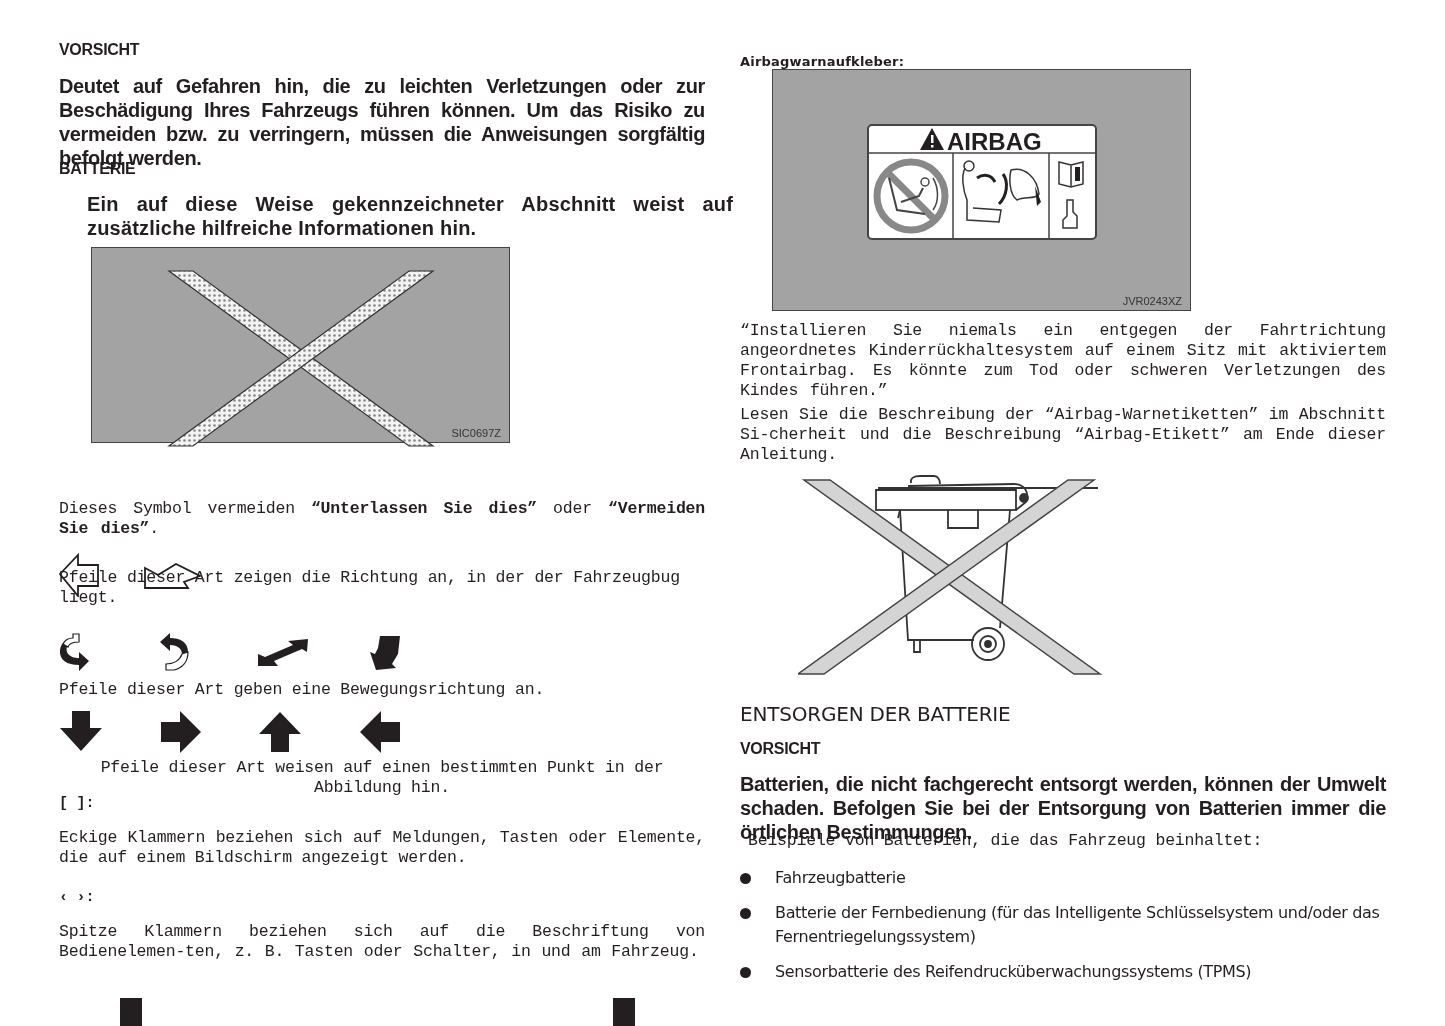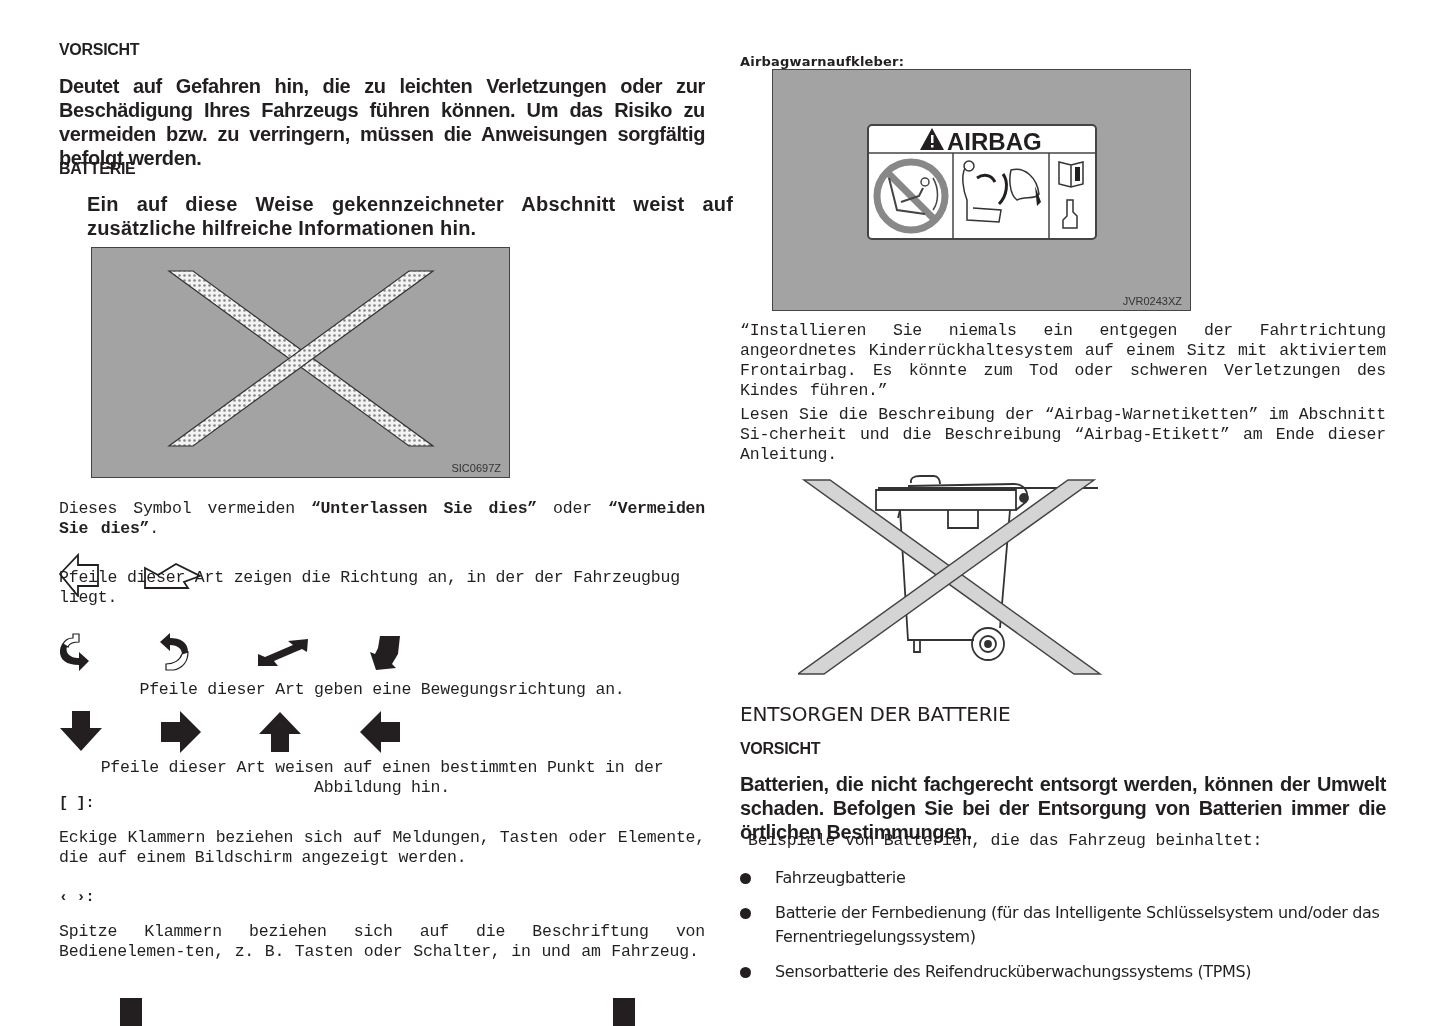--- a/index.html
+++ b/index.html
@@ -19,21 +19,21 @@
   .tab-mark { position: absolute; top: 998px; width: 22px; height: 28px; background: #231f20; }
 </style>
 </head>
 <body>
 
 <div class="abs col-l h-small" style="top:41px;">VORSICHT</div>
 <div class="abs col-l bold-p" style="top:74px;">Deutet auf Gefahren hin, die zu leichten Verletzungen oder zur Beschädigung Ihres Fahrzeugs führen können. Um das Risiko zu vermeiden bzw. zu verringern, müssen die Anweisungen sorgfältig befolgt werden.</div>
 <div class="abs col-l h-small" style="top:160px;">BATTERIE</div>
 <div class="abs col-l bold-p" style="top:192px; letter-spacing:0.2px;margin-left:28px;">Ein auf diese Weise gekennzeichneter Abschnitt weist auf zusätzliche hilfreiche Informationen hin.</div>
 
-<div class="abs fig" style="left:59px; top:247px; width:419px; height:231px;">
+<div class="abs fig" style="left:59px; top:247px; width:419px; height:196px;">
   <svg width="416" height="239" viewBox="0 0 416 239" style="position:absolute; left:0; top:0;">
     <defs>
       <pattern id="dots" width="5" height="5" patternUnits="userSpaceOnUse">
         <rect width="5" height="5" fill="#f3f3f3"></rect>
         <circle cx="2.5" cy="2.5" r="1.3" fill="#888"></circle>
       </pattern>
     </defs>
     <polygon points="77,23 101,23 341,198 317,198" fill="url(#dots)" stroke="#333" stroke-width="1.2"></polygon>
     <polygon points="317,23 341,23 101,198 77,198" fill="url(#dots)" stroke="#333" stroke-width="1.2"></polygon>
   </svg>
@@ -59,21 +59,21 @@
 <svg class="abs" style="left:158px; top:632px;" width="32" height="40" viewBox="0 0 32 40">
   <path d="M2,10 L12,1 L12,6 C22,6 30,10 30,20 L24,22 C24,16 18,13 12,13 L12,19 Z" fill="#231f20"></path>
   <path d="M24,22 L30,20 C30,30 24,36 16,38 L8,38 L8,32 C16,32 22,28 24,22 Z" fill="#fff" stroke="#231f20" stroke-width="1.2"></path>
 </svg>
 <svg class="abs" style="left:257px; top:638px;" width="52" height="30" viewBox="0 0 52 30">
   <polygon points="1,28 1,16 8,19 36,7 31,3 51,1 50,14 45,11 17,23 21,28" fill="#231f20"></polygon>
 </svg>
 <svg class="abs" style="left:368px; top:634px;" width="36" height="38" viewBox="0 0 36 38">
   <path d="M12,2 L32,2 L30,20 L24,30 L28,34 L8,36 L2,18 L7,20 L10,14 Z" fill="#231f20"></path>
 </svg>
-<div class="abs col-l p" style="top:680px; text-align:center;">Pfeile dieser Art geben eine Bewegungsrichtung an.</div>
+<div class="abs col-l p" style="top:680px; text-align:left;">Pfeile dieser Art geben eine Bewegungsrichtung an.</div>
 
 <svg class="abs" style="left:59px; top:710px;" width="44" height="42" viewBox="0 0 44 42">
   <polygon points="13,1 31,1 31,18 43,18 22,41 1,18 13,18" fill="#231f20"></polygon>
 </svg>
 <svg class="abs" style="left:160px; top:710px;" width="42" height="44" viewBox="0 0 42 44">
   <polygon points="1,12 20,12 20,1 41,22 20,43 20,32 1,32" fill="#231f20"></polygon>
 </svg>
 <svg class="abs" style="left:258px; top:711px;" width="44" height="42" viewBox="0 0 44 42">
   <polygon points="22,1 43,23 31,23 31,41 13,41 13,23 1,23" fill="#231f20"></polygon>
 </svg>

